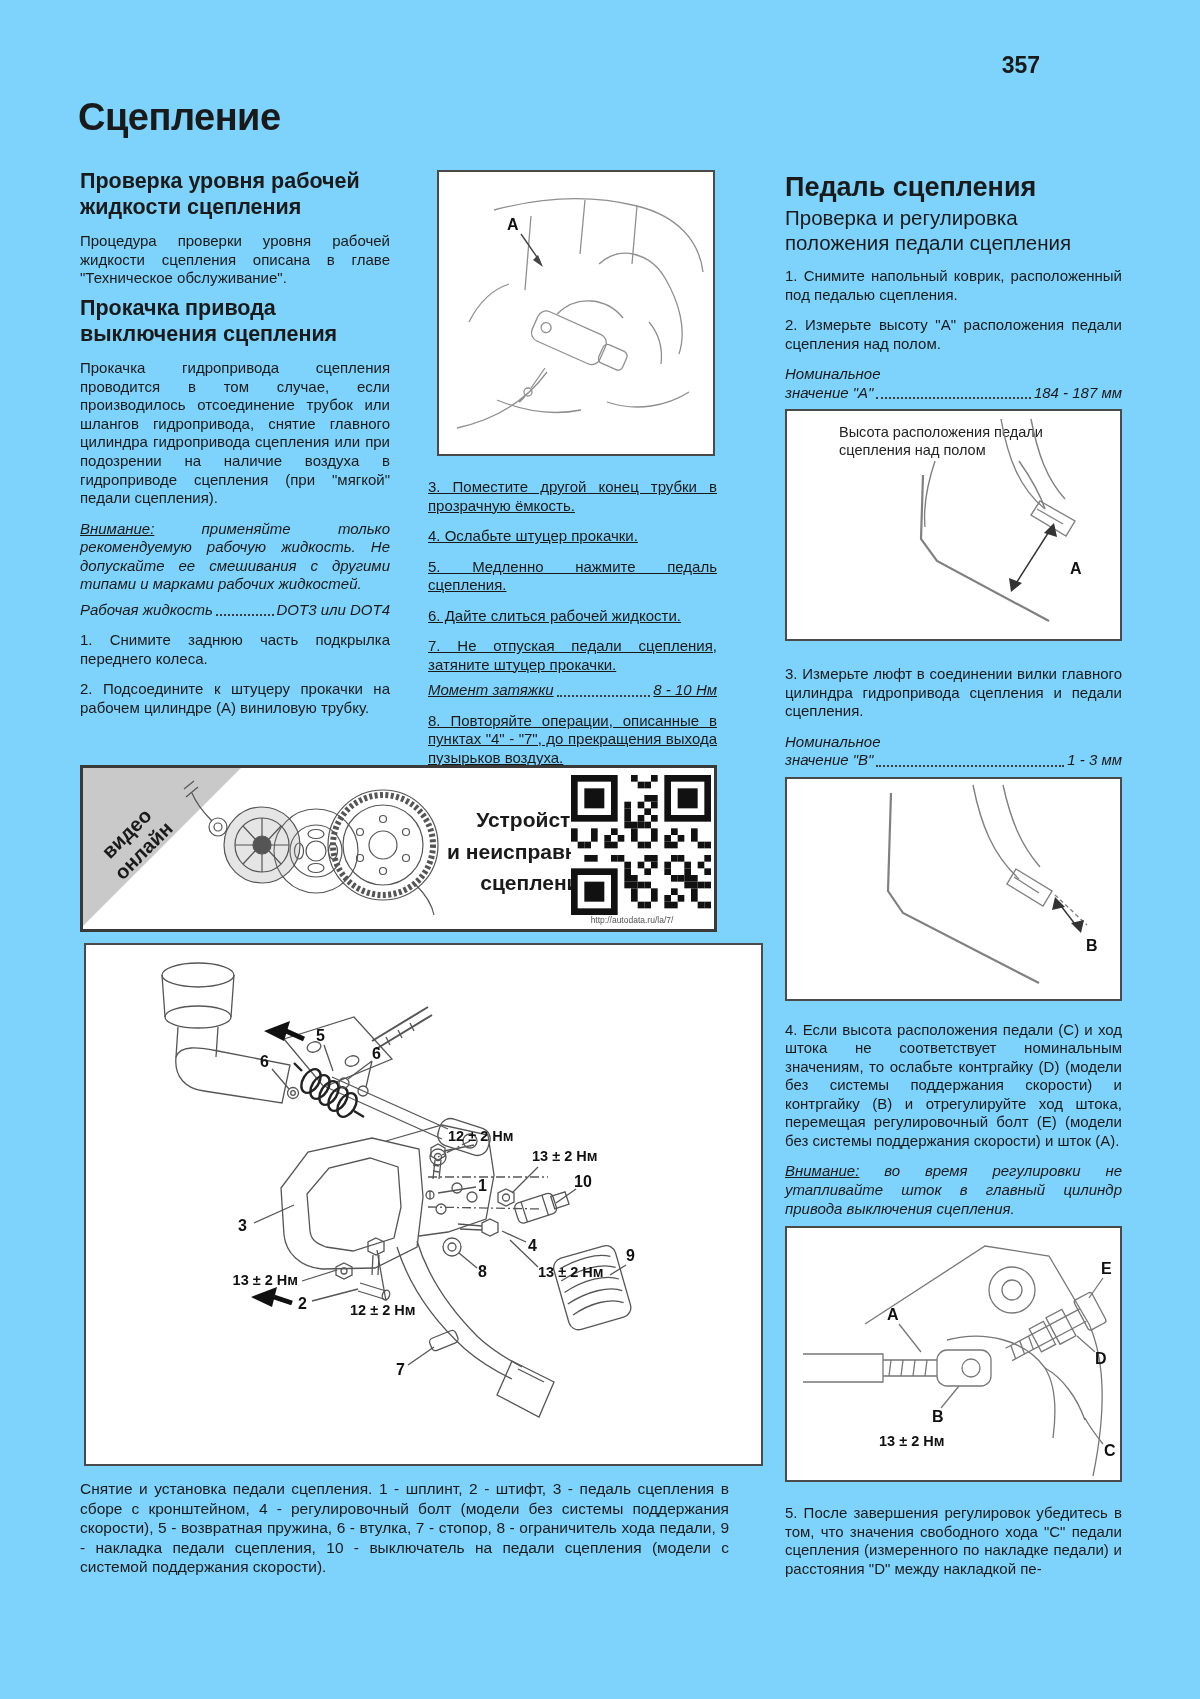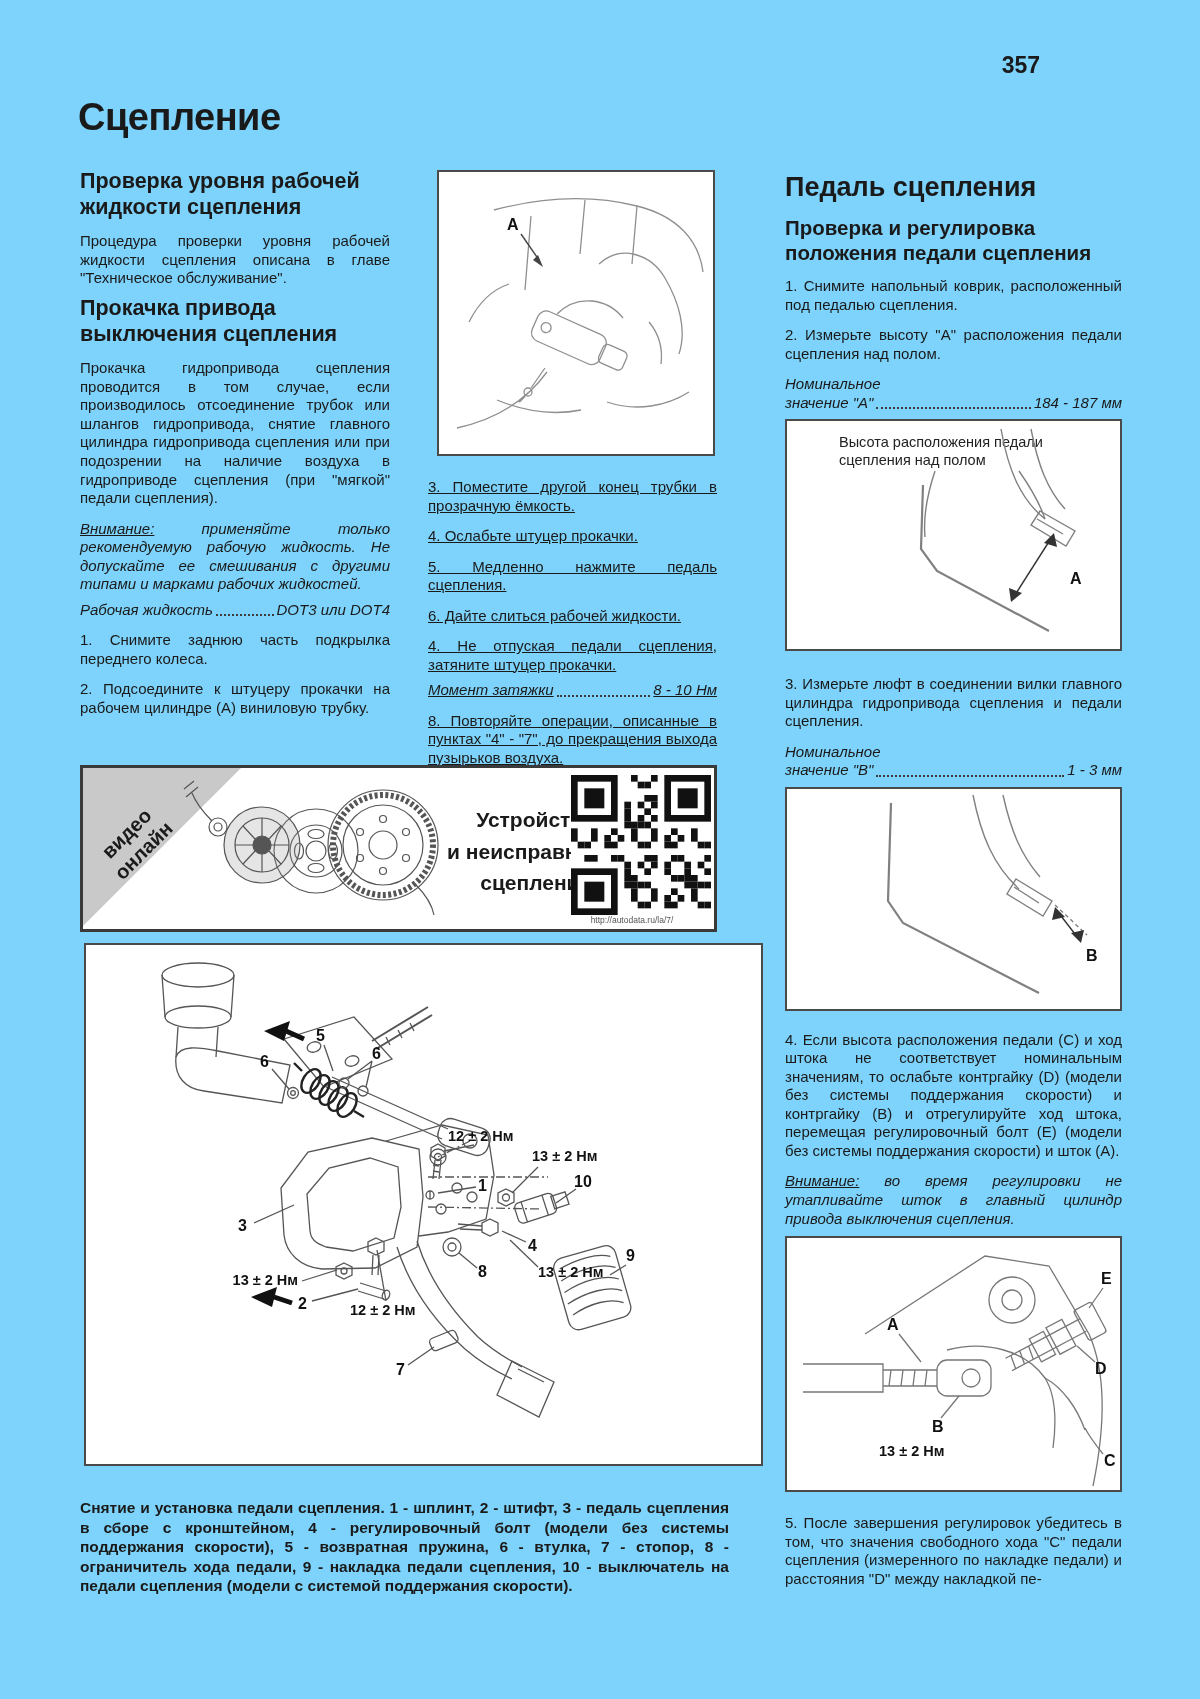--- a/index.html
+++ b/index.html
@@ -19,35 +19,35 @@
   .warn .wpfx{text-decoration:underline;}
   .spec{display:flex;font-style:italic;font-size:15px;line-height:1.235;margin:0 0 7px 0;}
   .spec .dots{flex:1;border-bottom:2px dotted #3c3c3c;margin:0 3px 3px 3px;}
   .nom{font-style:italic;margin-bottom:0 !important;text-align:center;}
   .figbox{border:2px solid #4a4a4a;background:#fff;box-sizing:border-box;}
   .midfig{margin-left:9px;width:278px;height:286px;}
   .mid-steps{margin-top:22px;text-decoration:underline;}
   .rfig1{width:337px;height:232px;margin:6px 0 24px 0;}
   .rfig2{width:337px;height:224px;margin:6px 0 20px 0;}
   .rfig3{width:337px;height:256px;margin:8px 0 22px 0;}
-  h3.rh{font-size:27px;margin:0 0 13px 0;font-weight:bold;}
-  h4.rh{font-size:20.5px;line-height:1.2;margin:0 0 9px 0;font-weight:bold;}
+  h3.rh{font-size:27px;margin:0 0 3px 0;font-weight:bold;}
+  h4.rh{font-size:20.5px;line-height:1.2;margin:0 0 9px 0;font-weight:normal;}
   .banner{position:absolute;left:80px;top:765px;width:637px;height:167px;
           border:3px solid #3a3a3a;box-sizing:border-box;background:#fff;}
   .ribbon-svg{position:absolute;left:0;top:0;}
   .clutch-svg{position:absolute;left:95px;top:5px;}
   .btitle{position:absolute;left:346px;top:36px;width:214px;text-align:center;
           font-size:21px;font-weight:bold;line-height:1.5;}
   .qr{position:absolute;left:488px;top:7px;}
   .qr-url{position:absolute;left:470px;top:147px;width:158px;text-align:center;
           font-size:8.5px;color:#555;}
   .bigfig{position:absolute;left:84px;top:943px;width:679px;height:523px;
           border:2px solid #4a4a4a;box-sizing:border-box;background:#fff;}
   .caption{position:absolute;left:80px;top:1479px;width:649px;font-size:15.5px;
-           font-weight:bold;line-height:1.26;text-align:justify;margin-top:19px;}
+           font-weight:normal;line-height:1.26;text-align:justify;}
   svg text{font-family:"Liberation Sans", sans-serif;}
   text.lbl{font-size:16px;font-weight:bold;fill:#111;}
   text.tq{font-size:14.5px;font-weight:bold;fill:#111;}
   text.figcap{font-size:14.5px;fill:#222;}
 </style>
 </head>
 <body>
 
 <div class="page">
 
@@ -93,21 +93,21 @@
         <path d="M82,62 L100,88" stroke="#444" stroke-width="1.4" fill="none"></path>
         <polygon points="104,95 94,88 99,83" fill="#444"></polygon>
         <text class="lbl" x="68" y="58">A</text>
       </svg>
     </div>
     <div class="mid-steps">
       <p>3. Поместите другой конец трубки в прозрачную ёмкость.</p>
       <p>4. Ослабьте штуцер прокачки.</p>
       <p>5. Медленно нажмите педаль сцепления.</p>
       <p>6. Дайте слиться рабочей жидкости.</p>
-      <p>4. Не отпуская педали сцепления, затяните штуцер прокачки.</p>
+      <p>7. Не отпуская педали сцепления, затяните штуцер прокачки.</p>
       <div class="spec">
         <span>Момент затяжки</span>
         <span class="dots"></span>
         <span>8 - 10 Нм</span>
       </div>
       <p>8. Повторяйте операции, описанные в пунктах "4" - "7", до прекращения выхода пузырьков воздуха.</p>
       <p>9. Заполните бачок гидропривода сцепления рекомендованной рабочей жидкостью.</p>
     </div>
   </div>
 

